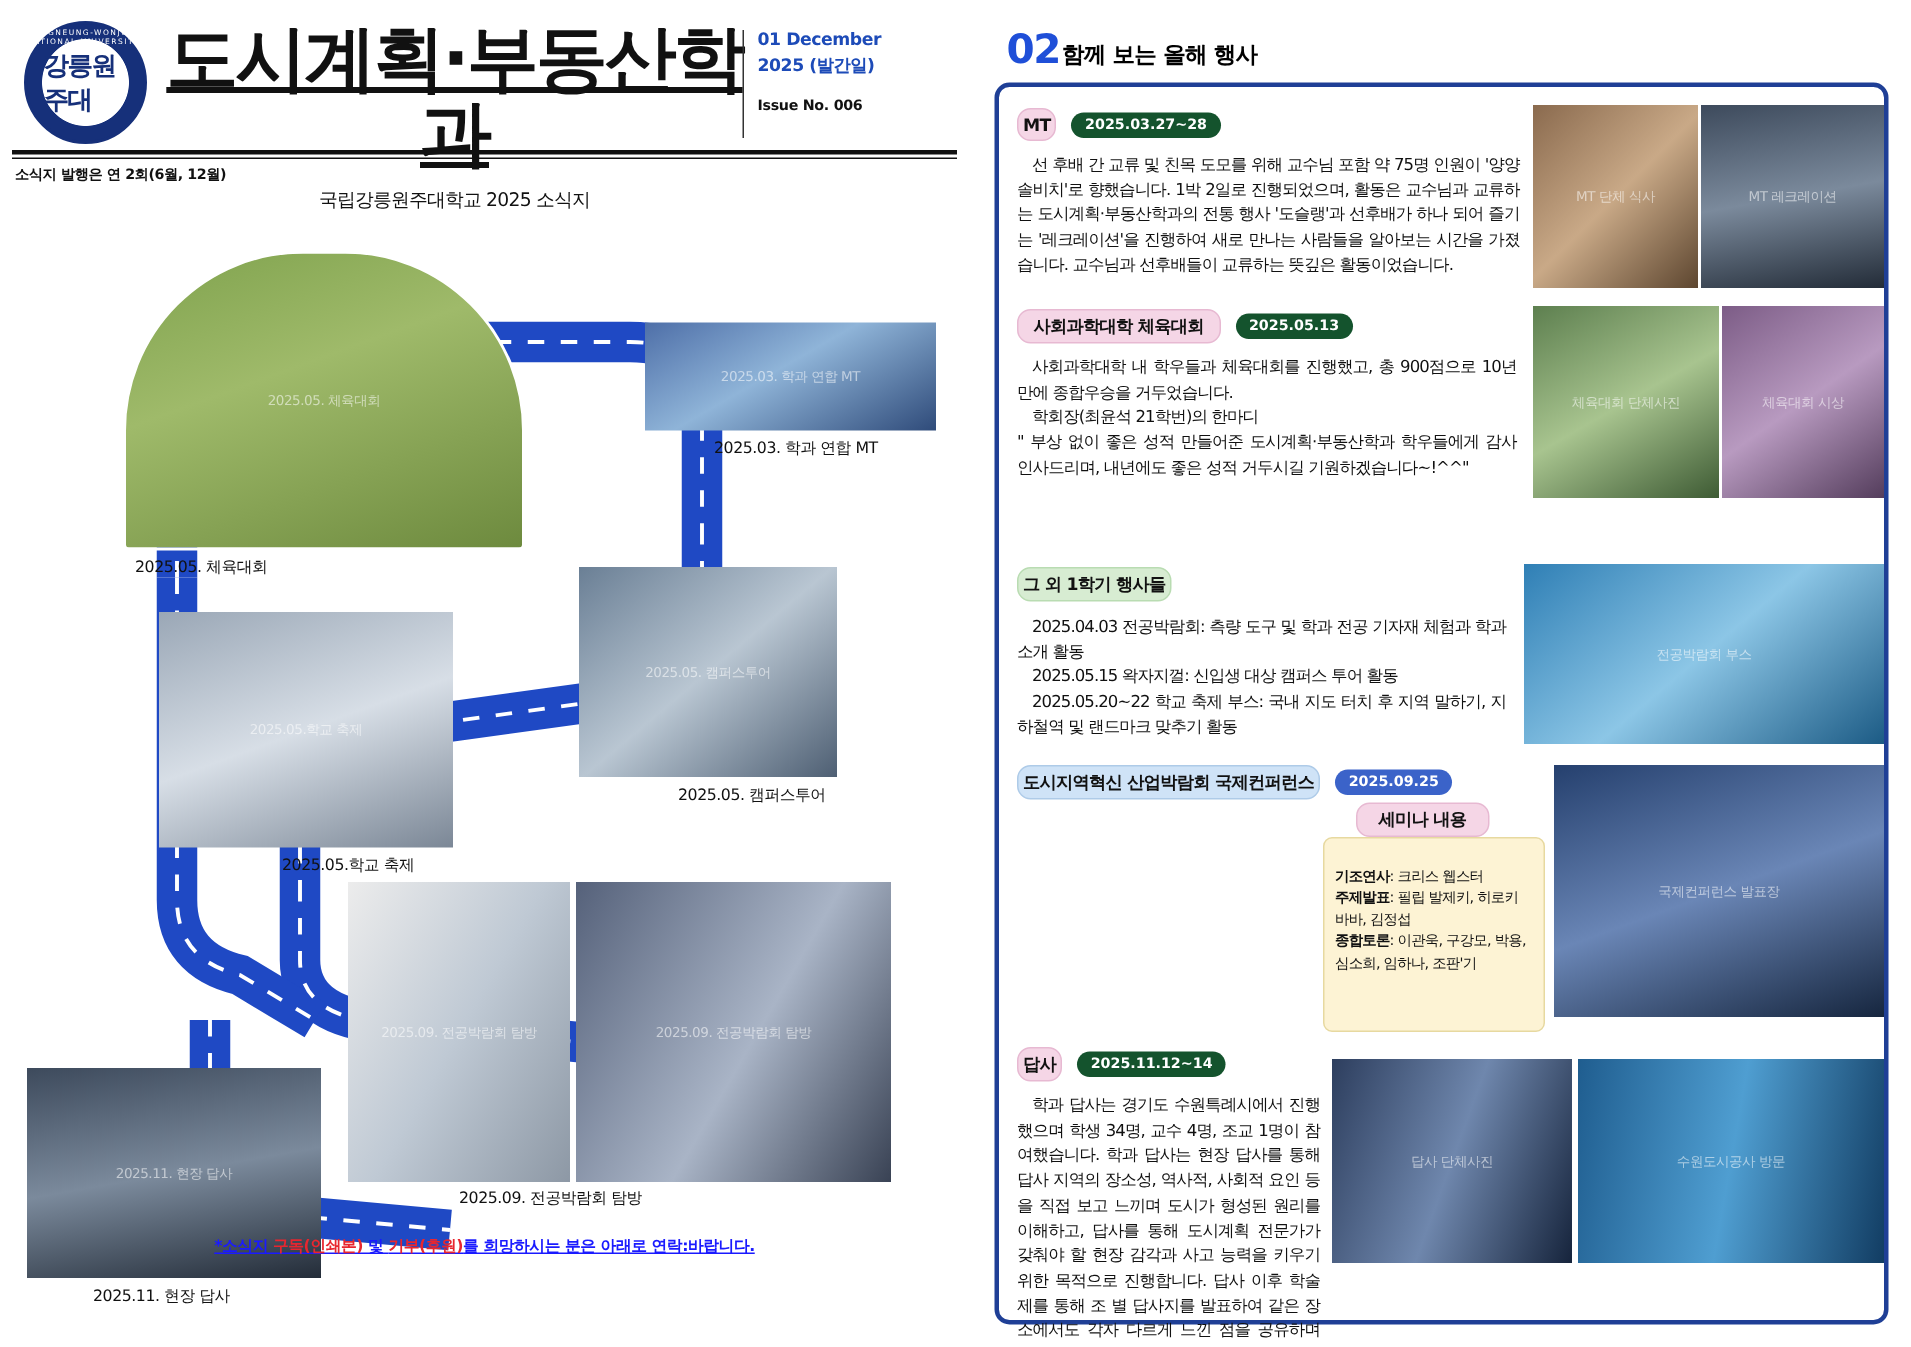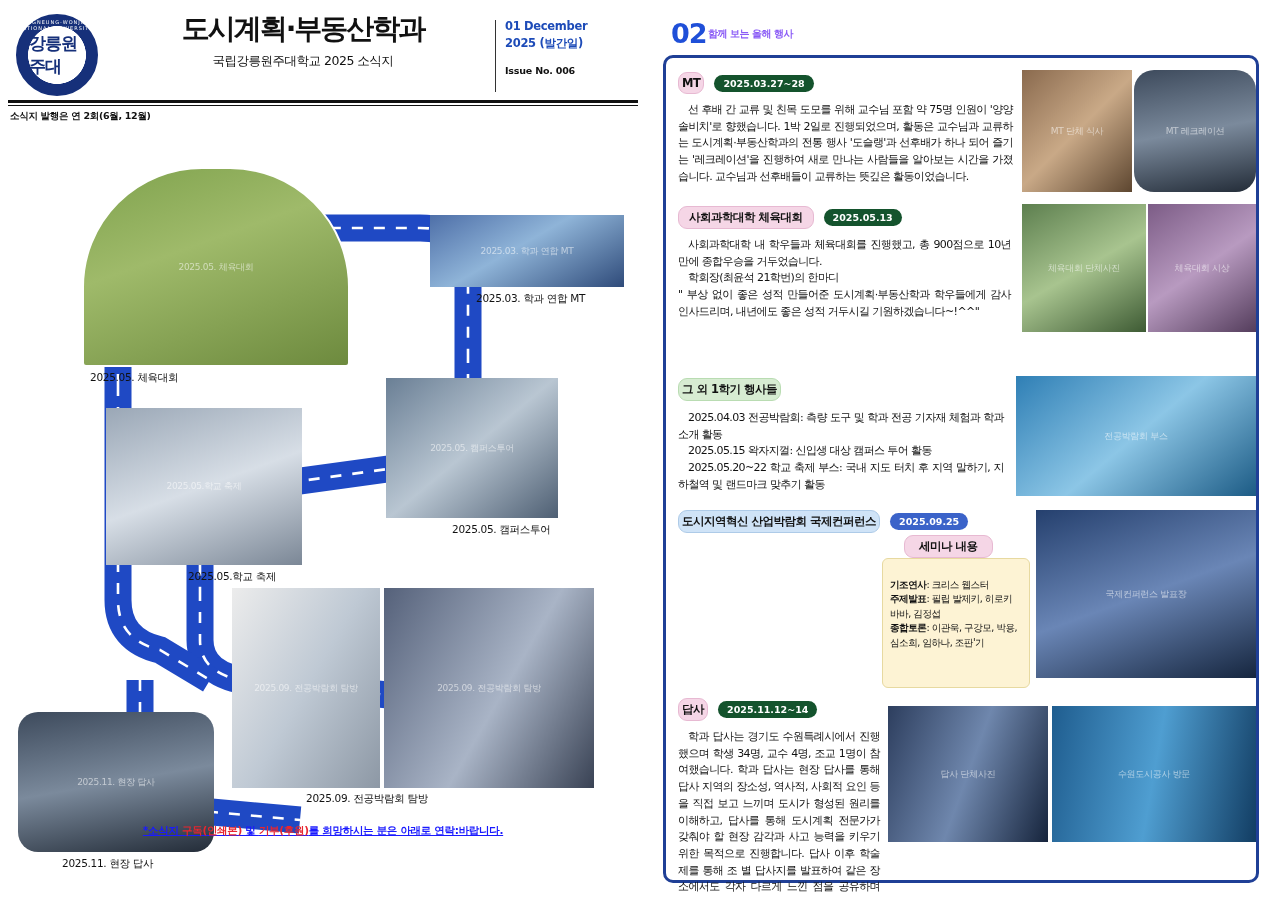--- a/index.html
+++ b/index.html
@@ -28,22 +28,22 @@
     color:#16307a; font-size:17px; font-weight:bold; letter-spacing:-1px;
   }
   .seal-ring {
     position:absolute; left:0; top:0; width:100%; height:100%; border-radius:50%;
     font-size:5px; color:#fff; display:flex; align-items:flex-start; justify-content:center;
     padding-top:3px; letter-spacing:1px;
   }
   .title-block { position:absolute; left:100px; top:0px; width:390px; text-align:center; }
   .dept-title {
     font-family:"DejaVu Sans","Liberation Sans",sans-serif;
-    font-size:28px; font-weight:bold; color:#111; letter-spacing:-2px;
-    line-height:1.05; margin-top:6px;
+    font-size:48px; font-weight:bold; color:#111; letter-spacing:-2px;
+    line-height:1.05; margin-top:6px;text-decoration:underline;
   }
   .dept-sub { font-size:12.5px; color:#111; margin-top:10px; letter-spacing:-0.5px; }
   .issue-box { position:absolute; left:497px; top:10px; width:135px; }
   .issue-date { font-size:11.5px; font-weight:bold; color:#1d4bb8; line-height:1.45; letter-spacing:-0.3px; }
   .issue-no { font-size:9.5px; font-weight:bold; color:#111; margin-top:14px; letter-spacing:-0.2px; }
   .vdiv { position:absolute; left:487px; top:12px; width:1px; height:72px; background:#333; }
   .hr-thick { position:absolute; left:8px; top:100px; width:630px; height:3px; background:#111; }
   .hr-thin { position:absolute; left:8px; top:105px; width:630px; height:1px; background:#111; }
   .freq { position:absolute; left:10px; top:110px; font-size:9.5px; font-weight:bold; color:#111; letter-spacing:-0.3px; }
 
@@ -63,21 +63,21 @@
     font-size:10.5px; font-weight:bold; color:#1a1aff; letter-spacing:-0.2px;
   }
 
   
   .right { position:absolute; left:645px; top:0; width:629px; height:898px; background:#fff; }
   .sec-num {
     position:absolute; left:26px; top:18px; font-size:27px; font-weight:bold; color:#1f4fd8;
     letter-spacing:-1px;
   }
   .sec-title {
-    position:absolute; left:63px; top:27px; font-size:10px; font-weight:bold; color:#8b5cf6;
+    position:absolute; left:63px; top:27px; font-size:15px; font-weight:bold; color:#000000;
     letter-spacing:-0.5px;
   }
   .panel {
     position:absolute; left:18px; top:55px; width:596px; height:828px;
     border:3px solid #1f3f96; border-radius:10px; background:#fff;
   }
 
   .block { position:absolute; }
   .tag {
     display:inline-block; vertical-align:middle;
@@ -110,21 +110,21 @@
   }
   .seminar-body { font-size:9.6px; color:#111; line-height:1.5; letter-spacing:-0.5px; }
   .seminar-body b { font-weight:bold; }
 
   .imgph { position:absolute; overflow:hidden; background:#b9c2cc; }
 
   
   .g1 { background:linear-gradient(160deg,#7fa24d 0%,#9fba6a 40%,#6d8a3e 100%); }
   .g2 { background:linear-gradient(150deg,#4e6fa8 0%,#8fb4d8 45%,#2f4b7a 100%); }
   .g3 { background:linear-gradient(140deg,#6a7f95 0%,#b9c6d2 50%,#4e5f73 100%); }
-  .g4 { background:linear-gradient(170deg,#3d4a5c 0%,#7b8a9c 50%,#232c38 100%);border-radius:20px; }
+  .g4 { background:linear-gradient(170deg,#3d4a5c 0%,#7b8a9c 50%,#232c38 100%); }
   .g5 { background:linear-gradient(120deg,#55617a 0%,#a9b4c6 55%,#394254 100%); }
   .g6 { background:linear-gradient(110deg,#2d3e5e 0%,#6f87ad 50%,#16243c 100%); }
   .g7 { background:linear-gradient(135deg,#8a6a4e 0%,#c9a987 50%,#5d4630 100%); }
   .g8 { background:linear-gradient(100deg,#1f5d8f 0%,#4f9ed1 50%,#123d63 100%); }
   .g9 { background:linear-gradient(160deg,#9aa7b6 0%,#d7dee6 50%,#7b8796 100%); }
   .g10 { background:linear-gradient(150deg,#5d7f4f 0%,#a8c48f 50%,#3e5b34 100%); }
   .g12 { background:linear-gradient(145deg,#7c5c86 0%,#b89ac0 50%,#543d5c 100%); }
   .g13 { background:linear-gradient(160deg,#25406e 0%,#6a86b6 50%,#16263f 100%); }
   .g14 { background:linear-gradient(120deg,#ececec 0%,#bfc9d4 50%,#8d98a5 100%); }
   .g15 { background:linear-gradient(140deg,#2f7fb5 0%,#8cc6e6 50%,#1c5b85 100%); }

